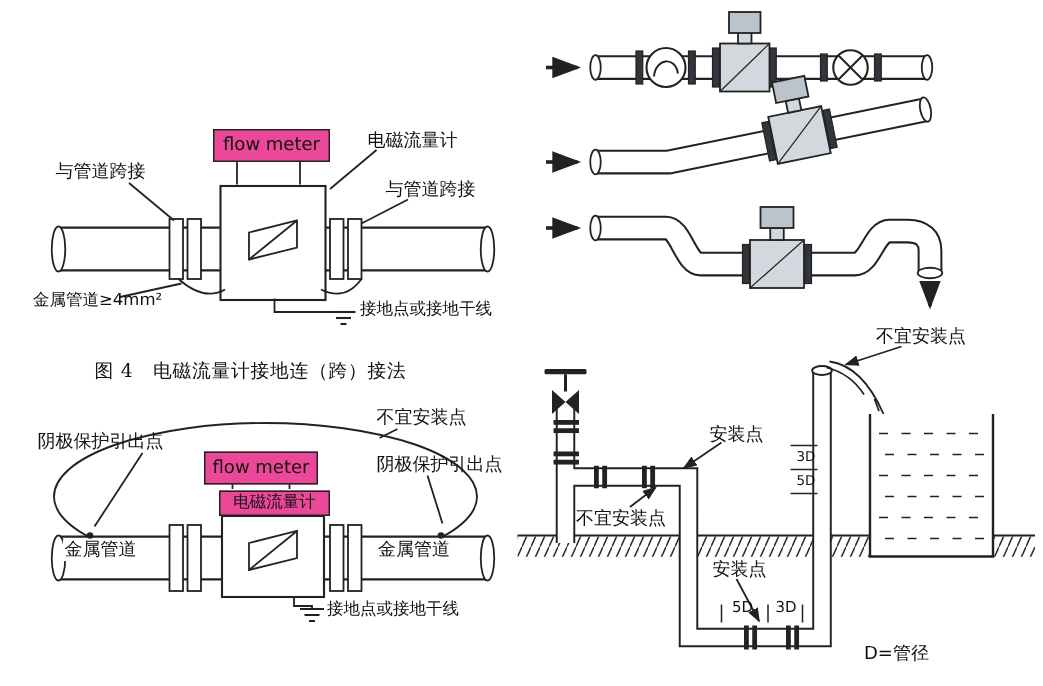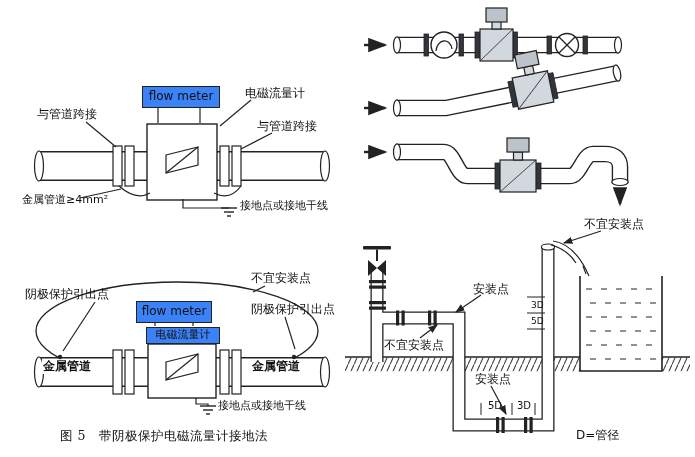--- a/index.html
+++ b/index.html
@@ -1,28 +1,28 @@
 <!DOCTYPE html>
 <html><head>
 <meta charset="utf-8">
 <style>
   html,body { margin:0; padding:0; background:#fff; }
   .page { position:relative; width:695px; height:457px; background:#fff; overflow:hidden;
           font-family:"DejaVu Sans", sans-serif; }
   svg.art { position:absolute; left:0; top:0; }
   .lbl { position:absolute; font:12px "DejaVu Sans", sans-serif; color:#111;
          white-space:nowrap; line-height:1.15; }
-  .lbl.box { border:1.3px solid #222; background:#3b82f6; display:flex; align-items:center;
+  .lbl.box { border:1.3px solid #222; background:#ec4899; display:flex; align-items:center;
              justify-content:center; }
   .lbl.meterbox { font-size:11px; }
   .lbl.s11 { font-size:11px; }
   .lbl.s10 { font-size:10px; }
   .lbl.s9  { font-size:9px; }
   .lbl.caption { font-size:12.5px; letter-spacing:0.5px; font-family:"DejaVu Serif", serif; }
-  .lbl.whitebg { background:#fff; padding:0 1px;font-weight:bold; }
+  .lbl.whitebg { background:#fff; padding:0 1px; }
 
   .pw    { fill:#fff; stroke:#222; stroke-width:1.2; }
   .fl    { fill:#fff; stroke:#222; stroke-width:1.2; }
   .flb   { fill:#31363c; stroke:#222; stroke-width:0.8; }
   .body  { fill:#fff; stroke:#222; stroke-width:1.4; }
   .mbody { fill:#d3d8de; stroke:#222; stroke-width:1.2; }
   .mhead { fill:#bcc3cb; stroke:#222; stroke-width:1.2; }
   .wire  { stroke:#222; stroke-width:1.2; fill:none; }
   .sym   { stroke:#222; stroke-width:1.2; fill:none; }
   .flowarrow { stroke:#222; stroke-width:2.4; }
@@ -238,30 +238,30 @@
     </g>
   </g>
 </svg>
 
 <div class="lbl box" style="left:142px;top:86px;width:76px;height:20px">flow meter</div>
 <div class="lbl" style="left:245px;top:87px">电磁流量计</div>
 <div class="lbl" style="left:37px;top:108px">与管道跨接</div>
 <div class="lbl" style="left:257px;top:120px">与管道跨接</div>
 <div class="lbl s11" style="left:22px;top:194px">金属管道≥4mm²</div>
 <div class="lbl s11" style="left:240px;top:200px">接地点或接地干线</div>
+<div class="lbl caption" style="left:63px;top:240px">图 4　电磁流量计接地连（跨）接法</div>
 
 <div class="lbl" style="left:251px;top:272px">不宜安装点</div>
 <div class="lbl" style="left:25px;top:288px">阴极保护引出点</div>
 <div class="lbl" style="left:251px;top:303px">阴极保护引出点</div>
 <div class="lbl box" style="left:136px;top:301px;width:74px;height:20px">flow meter</div>
 <div class="lbl box meterbox" style="left:146px;top:327px;width:72px;height:15px">电磁流量计</div>
 <div class="lbl whitebg" style="left:42px;top:360px">金属管道</div>
 <div class="lbl whitebg" style="left:251px;top:360px">金属管道</div>
 <div class="lbl s11" style="left:218px;top:400px">接地点或接地干线</div>
-<div class="lbl caption" style="left:60px;top:429px">图 5　带阴极保护电磁流量计接地法</div>
 
 <div class="lbl" style="left:584px;top:218px">不宜安装点</div>
 <div class="lbl" style="left:473px;top:283px">安装点</div>
 <div class="lbl" style="left:384px;top:339px">不宜安装点</div>
 <div class="lbl" style="left:475px;top:373px">安装点</div>
 <div class="lbl s10" style="left:488px;top:400px">5D</div>
 <div class="lbl s10" style="left:517px;top:400px">3D</div>
 <div class="lbl s9" style="left:531px;top:300px">3D</div>
 <div class="lbl s9" style="left:531px;top:316px">5D</div>
 <div class="lbl" style="left:576px;top:429px">D=管径</div>

